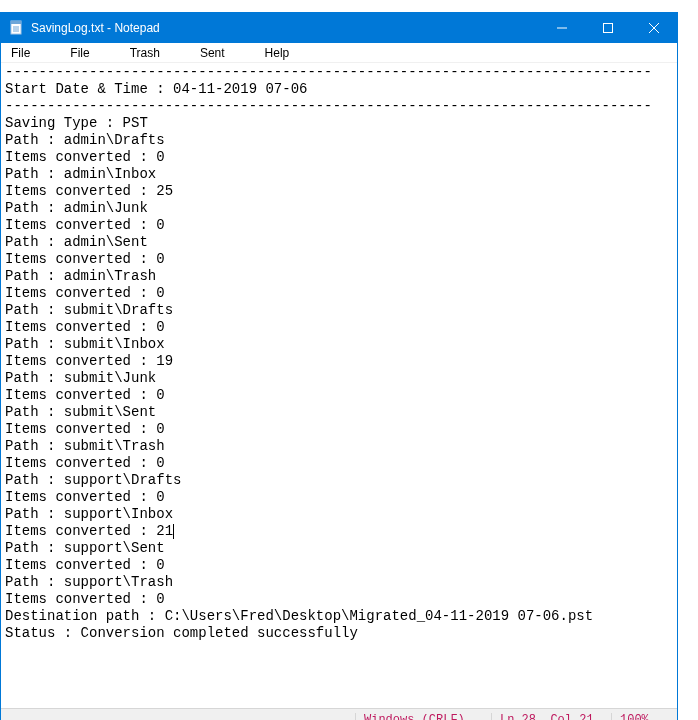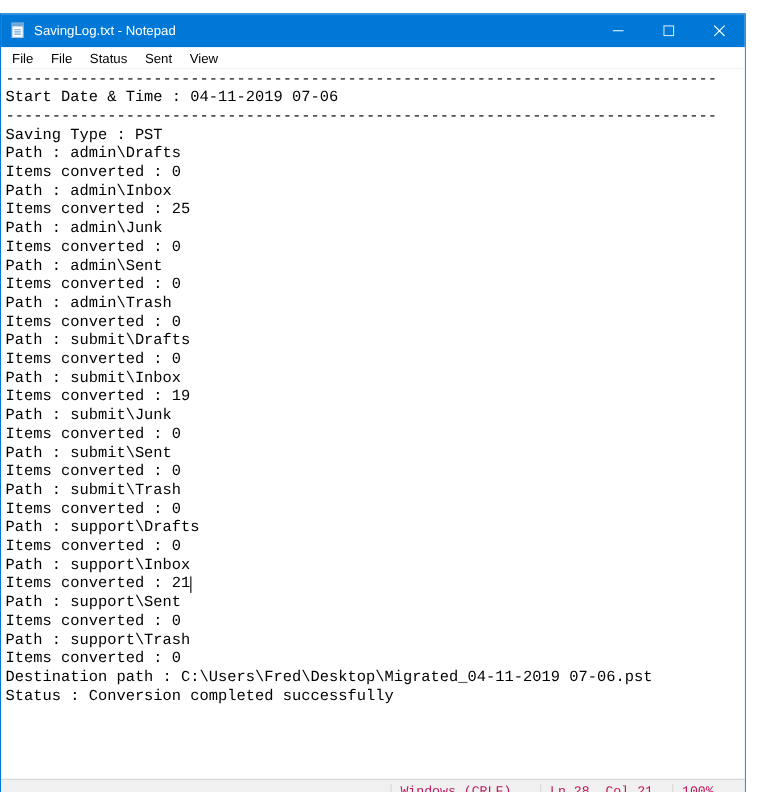--- a/index.html
+++ b/index.html
@@ -4,21 +4,21 @@
   <style>
     * { margin: 0; padding: 0; box-sizing: border-box; }
     html, body { width: 698px; height: 720px; font-family: "Segoe UI", Tahoma, sans-serif; overflow: hidden; }
     .window { width: 678px; height: 720px; border: 1px solid #0078d7; display: flex; flex-direction: column; background: #fff; margin-top: 12px; }
     .titlebar { background: #0078d7; height: 30px; display: flex; align-items: center; color: #fff; font-size: 12px; }
     .titlebar-icon { width: 16px; height: 16px; margin: 0 6px 0 8px; display: inline-flex; align-items: center; justify-content: center; }
     .titlebar-title { flex: 0 0 auto; }
     .titlebar-spacer { flex: 1 1 auto; }
     .win-btn { width: 46px; height: 30px; display: flex; align-items: center; justify-content: center; color: #fff; }
     .win-btn svg { width: 10px; height: 10px; stroke: #fff; stroke-width: 1; fill: none; }
-    .menubar { height: 20px; background: #fff; border-bottom: 1px solid #f0f0f0; display: flex; align-items: center; font-size: 12px; padding: 0 2px; }
+    .menubar { height: 20px; background: #fff; border-bottom: 1px solid #f0f0f0; display: flex; align-items: center; font-size: 12px; padding: 0 2px; gap: 24px; }
     .menu-item { padding: 1px 8px; cursor: default; }
     .content { flex: 1 1 auto; overflow: auto; background: #fff; }
     .content pre { font-family: Consolas, "Courier New", monospace; font-size: 14px; line-height: 17px; white-space: pre; padding: 1px 4px; }
     .statusbar { height: 23px; background: #f0f0f0; border-top: 1px solid #d6d6d6; display: flex; align-items: center; font-size: 12px; color: #be185d; font-family: Liberation Mono, monospace; }
     .status-cell { border-left: 1px solid #d6d6d6; display: flex; align-items: center; padding: 0 8px; }
     .status-spacer { flex: 1 1 auto; }
     .status-encoding { width: 136px; }
     .status-pos { width: 120px; }
     .status-zoom { width: 66px; }
     .caret { display: inline-block; width: 1px; height: 15px; background: #000; vertical-align: text-bottom; margin-left: 0px; }
@@ -56,23 +56,23 @@
     <div class="win-btn">
         <svg viewBox="0 0 10 10">
           <line x1="0" y1="0" x2="10" y2="10"></line>
           <line x1="10" y1="0" x2="0" y2="10"></line>
         </svg>
       </div>
   </div>
   <div class="menubar">
     <div class="menu-item">File</div>
     <div class="menu-item">File</div>
-    <div class="menu-item">Status</div>
+    <div class="menu-item">Trash</div>
     <div class="menu-item">Sent</div>
-    <div class="menu-item">View</div>
+    <div class="menu-item">Help</div>
   </div>
   <div class="content">
     <pre id="editor">-----------------------------------------------------------------------------
 Start Date &amp; Time : 04-11-2019 07-06
 -----------------------------------------------------------------------------
 Saving Type : PST
 Path : admin\Drafts
 Items converted : 0
 Path : admin\Inbox
 Items converted : 25

